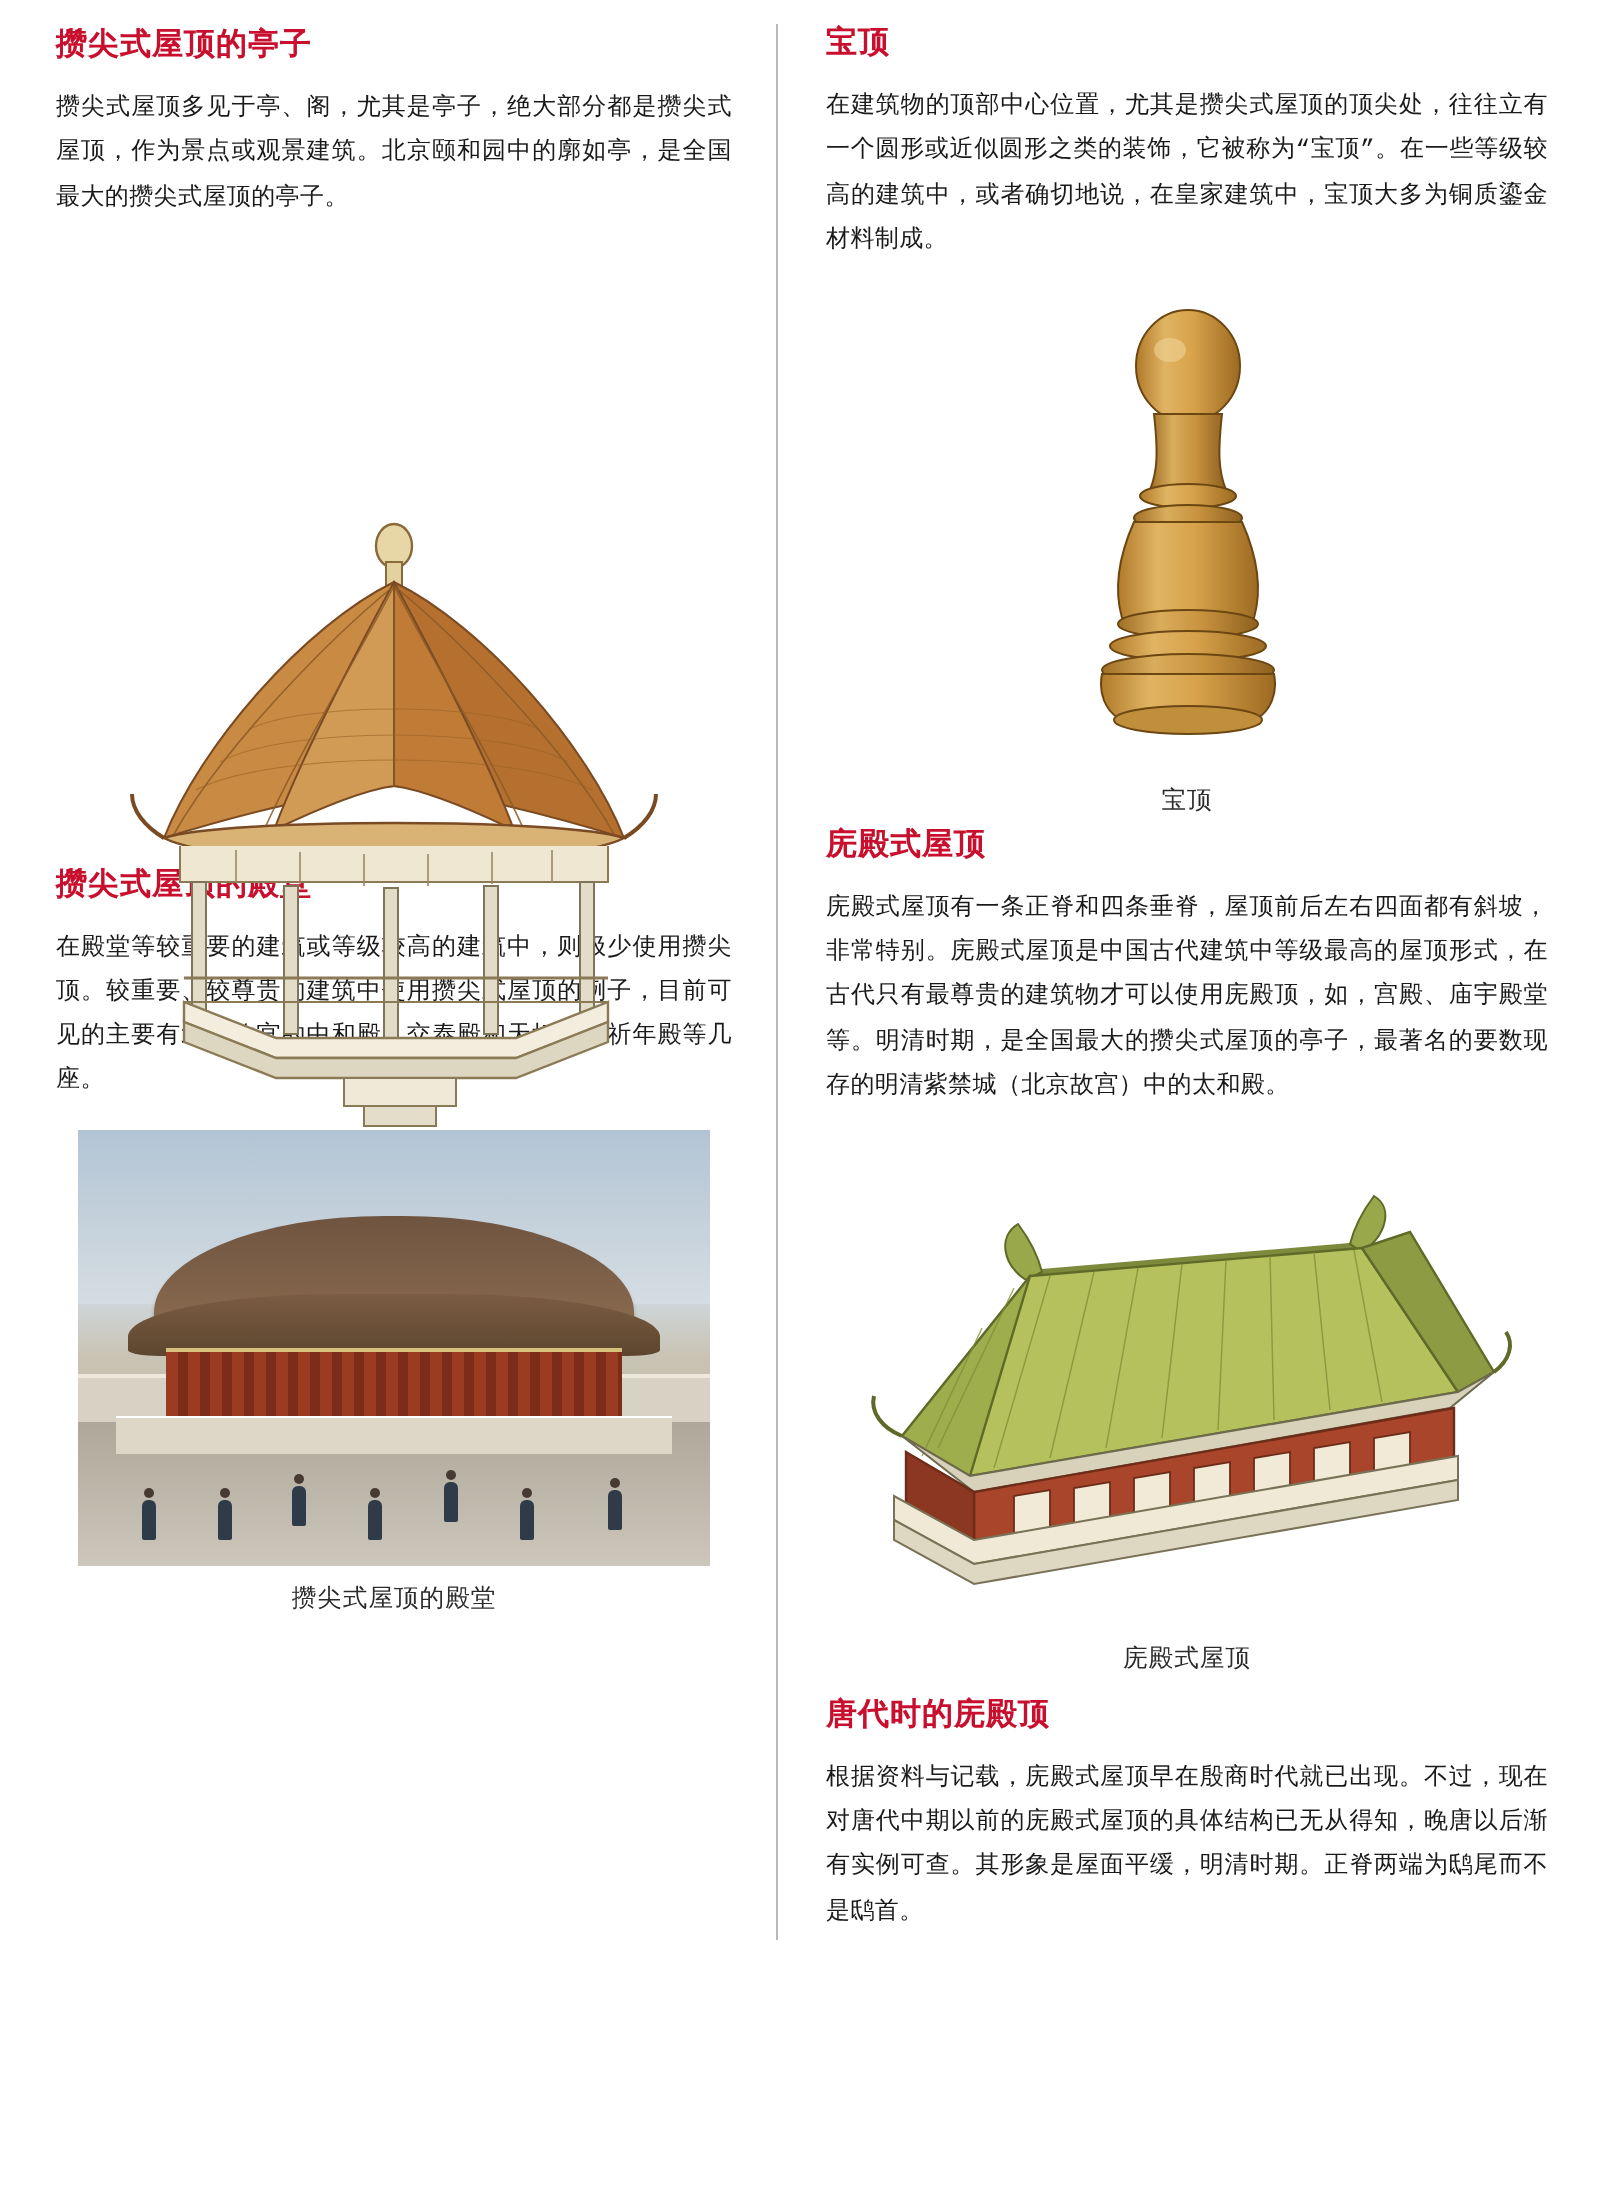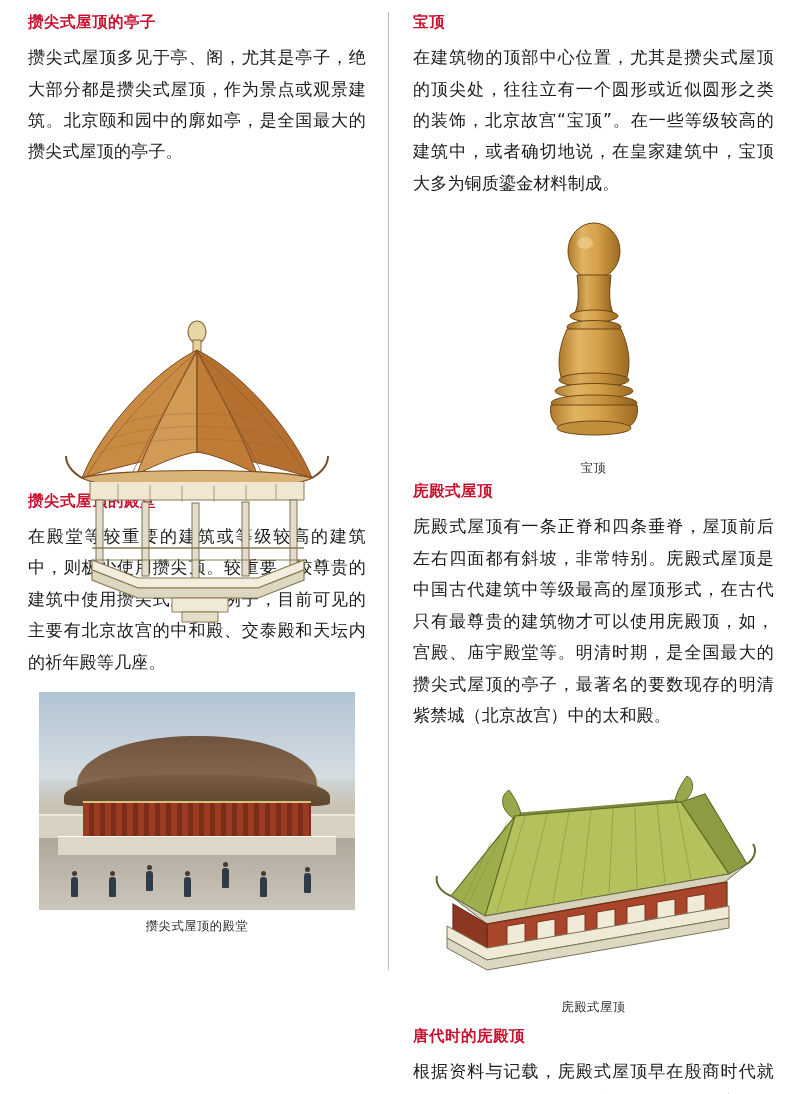--- a/index.html
+++ b/index.html
@@ -32,35 +32,36 @@
     padding: 0 22px 0 28px;
   }
   .divider {
     width: 1px;
     background: #b9b9b9;
     margin: 4px 0 10px 0;
   }
   .col-right {
     width: 411px;
     padding: 0 26px 0 24px;
+    font-family: Liberation Mono, monospace;
   }
   h2.heading {
     color: #c8102e;
     font-size: 15.5px;
     font-weight: bold;
     margin: 4px 0 10px 0;
     letter-spacing: 0.5px;
     line-height: 1.3;
   }
   h2.heading.alt {
     color: #c8102e;
     margin-top: 10px;
   }
   p.body-text {
-    font-size: 17px;
+    font-size: 12px;
     line-height: 1.85;
     margin: 0 0 6px 0;
     text-align: justify;
     text-justify: inter-ideograph;
     letter-spacing: 0.2px;
   }
   .caption {
     text-align: center;
     font-size: 12.3px;
     color: #2b2b2b;
@@ -268,21 +269,21 @@
     </div>
 
   </div>
 
   <div class="divider"></div>
 
   <div class="column col-right">
 
     <h2 class="heading">宝顶</h2>
 
-    <p class="body-text">在建筑物的顶部中心位置，尤其是攒尖式屋顶的顶尖处，往往立有一个圆形或近似圆形之类的装饰，北京故宫“宝顶”。在一些等级较高的建筑中，或者确切地说，在皇家建筑中，宝顶大多为铜质鎏金材料制成。</p>
+    <p class="body-text">在建筑物的顶部中心位置，尤其是攒尖式屋顶的顶尖处，往往立有一个圆形或近似圆形之类的装饰，它被称为“宝顶”。在一些等级较高的建筑中，或者确切地说，在皇家建筑中，宝顶大多为铜质鎏金材料制成。</p>
 
     <div class="fig">
       <div class="baoding">
         <svg viewBox="0 0 150 235" width="150" height="235" aria-hidden="true">
           <defs>
             <linearGradient id="gold" x1="0" y1="0" x2="1" y2="0">
               <stop offset="0%" stop-color="#b07a2a"></stop>
               <stop offset="28%" stop-color="#e0b463"></stop>
               <stop offset="55%" stop-color="#d7a24a"></stop>
               <stop offset="100%" stop-color="#9c6a22"></stop>

